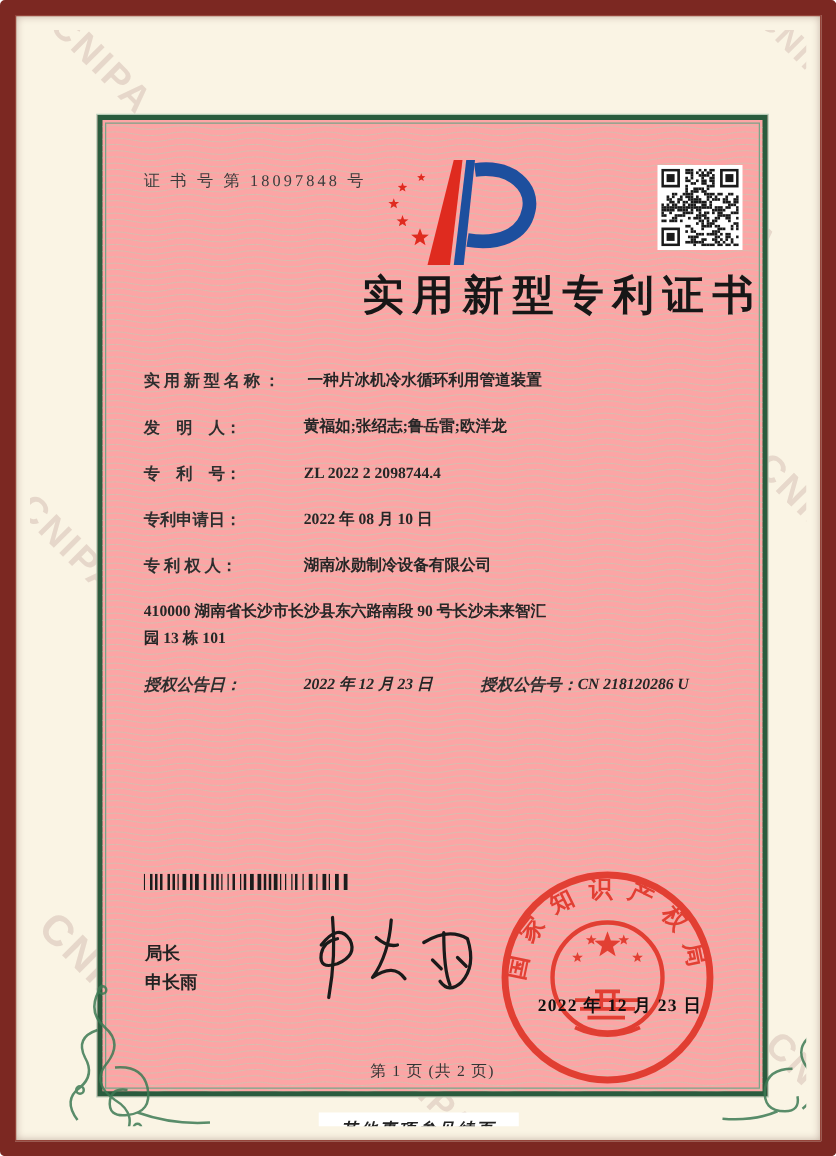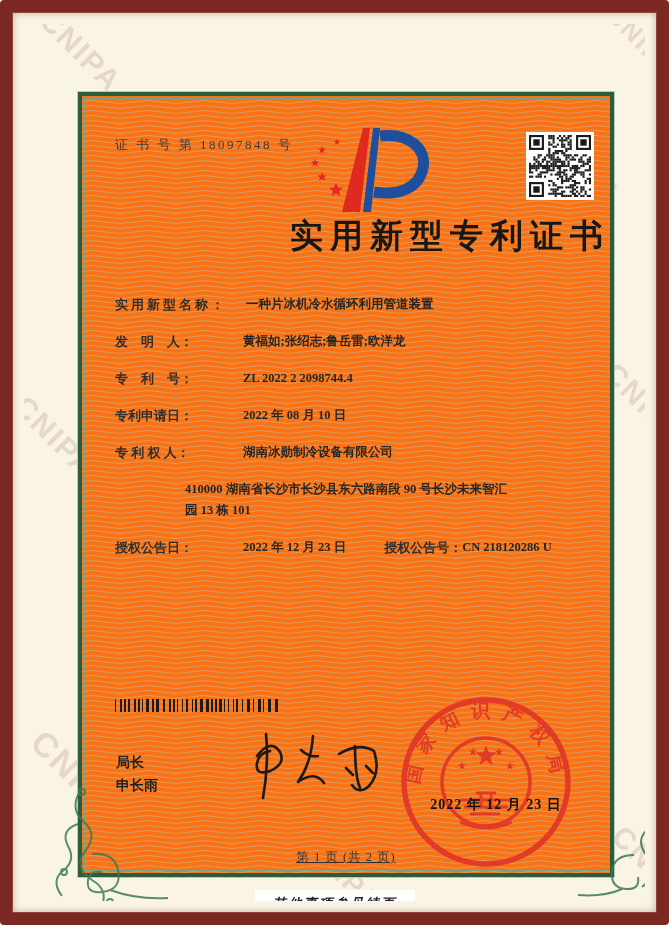--- a/index.html
+++ b/index.html
@@ -8,48 +8,48 @@
     border:12px solid #7c2822;border-radius:4px;background:#faf4e4;
     box-shadow:inset 0 0 0 1px #95443a, inset 0 0 8px rgba(60,10,5,.35);}
   .paper{position:absolute;inset:12px;background:#faf4e4;overflow:hidden;}
   .wm{position:absolute;color:#d3bcb1;opacity:.5;font-weight:bold;
     font-family:"Liberation Sans",sans-serif;transform:rotate(45deg);
     letter-spacing:2px;pointer-events:none;}
   .wm-gray{position:absolute;color:#8f8f8f;opacity:.5;font-size:15px;
     transform:rotate(-22deg);letter-spacing:3px;}
   
   .cert{position:absolute;left:54px;top:68px;width:536px;height:785px;box-sizing:border-box;
-    border:4px solid #2a5c3e;background:#f97316;box-shadow:0 0 0 1px #b7cdb9;}
+    border:4px solid #2a5c3e;background:#fca5a5;box-shadow:0 0 0 1px #b7cdb9;}
   .cert::after{content:"";position:absolute;inset:2px;border:1px solid #7ba388;pointer-events:none;}
   .waves{position:absolute;inset:0;z-index:0;}
   .content{position:absolute;inset:0;z-index:1;}
   .certno{position:absolute;left:33px;top:40px;font-size:13px;letter-spacing:2.5px;color:#3b3b3b;}
   .logo{position:absolute;left:218px;top:24px;width:140px;height:96px;}
   .qr{position:absolute;left:444px;top:36px;width:62px;height:62px;background:#fff;padding:3px;}
   .title{position:absolute;left:0;top:118px;width:100%;text-align:right;
     font-size:33px;font-weight:bold;letter-spacing:7px;color:#171717;}
   .fields{position:absolute;left:33px;top:198px;width:470px;font-size:13px;color:#262626;}
-  .frow{display:flex;margin-bottom:16px;line-height:21px;justify-content:center;}
+  .frow{display:flex;margin-bottom:16px;line-height:21px;}
   .flabel{flex:0 0 128px;font-weight:bold;color:#2e2e2e;white-space:nowrap;}
   .fvalue{flex:1;font-weight:bold;font-size:12.5px;}
   .frow.wide .flabel{letter-spacing:3px;flex-basis:131px;}
-  .grant{display:flex;margin-top:5px;line-height:21px;}
+  .grant{display:flex;margin-top:5px;line-height:21px;font-style:italic;}
   .grant .g2{margin-left:38px;}
   .paras{position:absolute;left:27px;top:472px;width:482px;font-size:12.5px;line-height:18.5px;
     color:#1f1f1f;font-style:italic;}
   .paras p{margin:0;text-indent:2em;}
   .barcode{position:absolute;left:33px;top:603px;width:165px;height:13px;}
   .signer{position:absolute;left:34px;top:655px;font-family:Liberation Sans, sans-serif;
     font-size:14px;font-weight:bold;color:#222;line-height:23px;}
   .signature{position:absolute;left:145px;top:630px;width:160px;height:80px;}
   .seal{position:absolute;left:316px;top:598px;width:176px;height:176px;}
   .sealdate{position:absolute;left:324px;top:700px;width:180px;text-align:center;
     font-size:14px;font-weight:bold;color:#111;letter-spacing:1px;white-space:nowrap;}
   .pageno{position:absolute;left:0;top:753px;width:100%;text-align:center;
-    font-size:12.5px;color:#333;letter-spacing:1px;text-decoration:underline;}
+    font-size:12.5px;color:#333;letter-spacing:1px;}
   .contnote{position:absolute;left:50%;top:866px;transform:translateX(-50%);
     background:#ffffff;padding:5px 18px;font-size:13.5px;font-style:italic;
     font-weight:bold;color:#222;letter-spacing:2px;white-space:nowrap;}
   .flourish{position:absolute;pointer-events:none;}
 </style>
 </head>
 <body>
 
 <div class="frame">
 <div class="paper">

